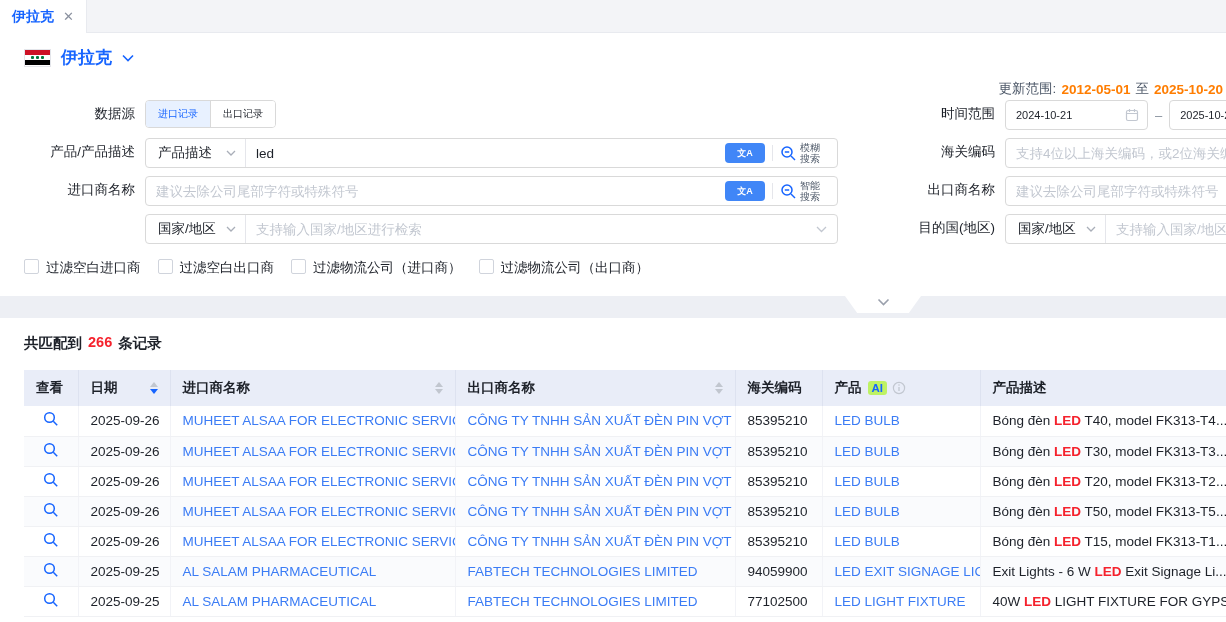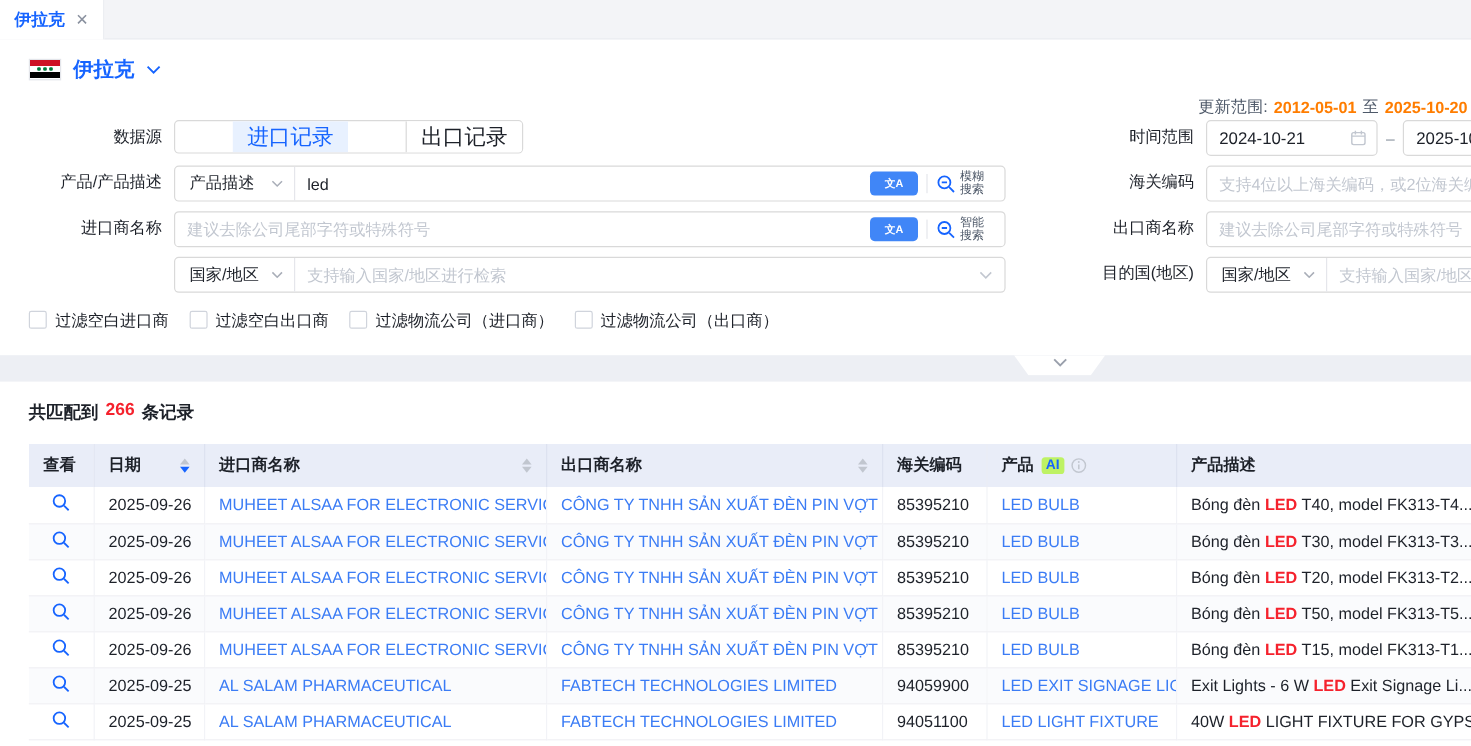--- a/index.html
+++ b/index.html
@@ -26,21 +26,21 @@
   .country-name { color:#1664ff; font-weight:bold; font-size:17px; }
   .chev { display:inline-block; }
 
   .lbl { position:absolute; width:135px; text-align:right; font-size:13.5px; color:#1d2129; line-height:30px; }
   .lbl-r { position:absolute; left:855px; width:140px; text-align:right; font-size:13.5px; color:#1d2129; line-height:30px; }
 
   .update-range { position:absolute; right:3px; top:47px; font-size:13.5px; color:#4e5969; display:flex; gap:5px; align-items:center; }
   .update-range b { color:#ff7d00; font-weight:bold; }
 
   .toggle-group { position:absolute; left:145px; display:flex; border:1px solid #d9d9d9; border-radius:4px; overflow:hidden; height:28px; background:#fff; }
-  .toggle-seg { padding:0 12px; font-size:18px; line-height:26px; color:#1d2129; background:#fff; cursor:pointer;margin-left:48px; }
+  .toggle-seg { padding:0 12px; font-size:10px; line-height:26px; color:#1d2129; background:#fff; cursor:pointer; }
   .toggle-seg.active { background:#e8f1ff; color:#1664ff; }
   .toggle-seg + .toggle-seg { border-left:1px solid #d9d9d9; }
 
   .combo { position:absolute; left:145px; width:693px; height:30px; border:1px solid #d9d9d9; border-radius:4px;
     background:#fff; display:flex; align-items:center; }
   .combo-select { width:100px; height:100%; display:flex; align-items:center; justify-content:space-between;
     padding:0 9px 0 12px; border-right:1px solid #e5e6eb; font-size:13.5px; color:#1d2129; cursor:pointer; flex:none; }
   .combo input { flex:1; min-width:0; border:none; outline:none; height:100%; padding:0 10px; font-size:13.5px; color:#1d2129;
     font-family:inherit; background:transparent; }
   input::placeholder { color:#c2c7d0; }
@@ -53,21 +53,21 @@
   .end-chev { padding-right:10px; display:flex; align-items:center; }
 
   .r-input { position:absolute; left:1005px; width:285px; height:30px; border:1px solid #d9d9d9; border-radius:4px;
     background:#fff; display:flex; align-items:center; }
   .r-input input { flex:1; min-width:0; border:none; outline:none; height:100%; padding:0 10px; font-size:13.5px; font-family:inherit; color:#1d2129; background:transparent; }
   .r-combo { position:absolute; left:1005px; width:285px; }
 
   .date-row { position:absolute; left:1005px; display:flex; align-items:center; gap:7px; }
   .date-box { width:143px; height:30px; border:1px solid #d9d9d9; border-radius:4px; background:#fff;
     display:flex; align-items:center; }
-  .date-box input { flex:1; min-width:0; border:none; outline:none; height:100%; padding:0 4px 0 10px; font-size:14px; font-family:inherit; color:#1d2129; background:transparent; }
+  .date-box input { flex:1; min-width:0; border:none; outline:none; height:100%; padding:0 4px 0 10px; font-size:11px; font-family:inherit; color:#1d2129; background:transparent; }
   .date-box .cal { flex:none; padding-right:8px; display:flex; }
   .date-box.cut { width:150px; }
   .date-dash { color:#86909c; font-size:13px; }
 
   .chk-row { position:absolute; left:24px; display:flex; gap:17px; align-items:center; }
   .chk-item { display:flex; gap:7px; cursor:pointer; }
   .chk-box { width:15px; height:15px; border:1px solid #d0d4dc; border-radius:2px; background:#fff; }
   .chk-lbl { font-size:13.5px; color:#1d2129; }
 
   
@@ -415,19 +415,19 @@
       <tr>
         <td class="c-center"><span class="mag">
               <svg width="16" height="16" viewBox="0 0 16 16">
                 <circle cx="6.5" cy="6.5" r="4.8" fill="none" stroke="#1664ff" stroke-width="1.5"></circle>
                 <line x1="10.3" y1="10.3" x2="14.2" y2="14.2" stroke="#1664ff" stroke-width="1.5"></line>
               </svg>
             </span></td>
         <td>2025-09-25</td>
         <td class="link">AL SALAM PHARMACEUTICAL</td>
         <td class="link">FABTECH TECHNOLOGIES LIMITED</td>
-        <td>94051100</td>
+        <td>77102500</td>
         <td class="link">LED LIGHT FIXTURE</td>
         <td><span>40W </span><span class="hl">LED</span><span> LIGHT FIXTURE FOR GYPS...</span></td>
       </tr>
     </tbody>
   </table>
 </div>
 
 </body></html>

